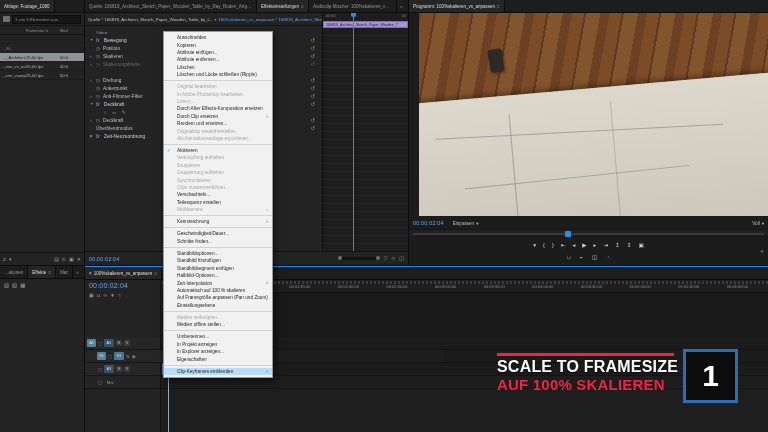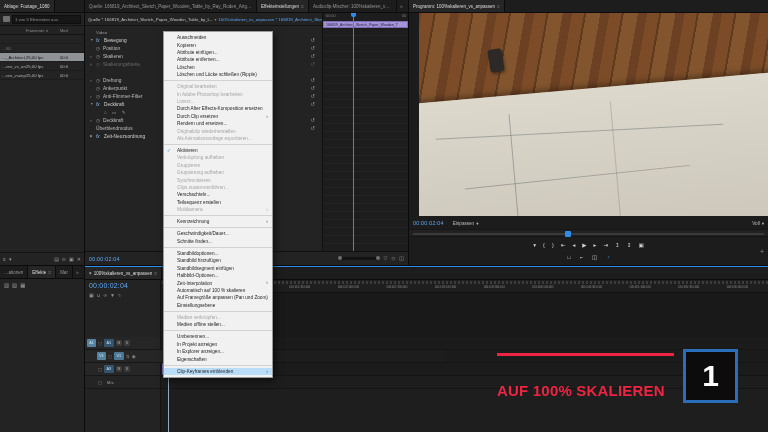--- a/index.html
+++ b/index.html
@@ -148,21 +148,21 @@
   .trk-master .trk-head{background:#242424}
   .master-lbl{font-size:4.4px;color:#9a9a9a;padding-left:3px}
   .tl-playhead{position:absolute;left:83px;top:13px;bottom:0;width:1px;background:#a9c2da;opacity:.85;z-index:5}
   .tl-ph-head{position:absolute;left:80px;top:14px;width:7px;height:5px;background:#2d8ceb;clip-path:polygon(0 0,100% 0,50% 100%);z-index:6}
   .tl-clip{position:absolute;left:77px;top:96px;width:14px;height:12px;background:#a594d8;border:1px solid #7c6bb5;border-radius:1px;z-index:4}
 
   
   .step-line{position:absolute;left:412px;top:86px;width:177px;height:3px;background:#ee2442;z-index:10}
   .step-en{position:absolute;left:412px;top:91px;font-size:16px;font-weight:bold;color:#fff;letter-spacing:.2px;z-index:10;
            text-shadow:0 1px 2px rgba(0,0,0,.6);white-space:nowrap}
-  .step-de{position:absolute;left:412px;top:115px;font-size:15px;font-weight:bold;color:#ee2442;letter-spacing:.2px;z-index:10;white-space:nowrap}
+  .step-de{position:absolute;left:412px;top:109px;font-size:15px;font-weight:bold;color:#ee2442;letter-spacing:.2px;z-index:10;white-space:nowrap}
   .step-box{position:absolute;left:598px;top:82px;width:55px;height:54px;border:3px solid #2a6db8;background:#0c0c0d;
             display:flex;align-items:center;justify-content:center;z-index:10}
   .step-box .num{font-size:30px;font-weight:bold;color:#fff}
 </style>
 </head>
 <body>
 
 <div id="app">
 
   <div class="panel p-project">
@@ -620,20 +620,21 @@
         </div>
         <div class="trk-lane"></div>
       </div>
     </div>
 
     <div class="tl-clip"></div>
     <div class="tl-playhead"></div>
     <div class="tl-ph-head"></div>
 
     <div class="step-line"></div>
+    <div class="step-en">SCALE TO FRAMESIZE</div>
     <div class="step-de">AUF 100% SKALIEREN</div>
     <div class="step-box">
       <span class="num">1</span>
     </div>
   </div>
 
   <div class="context-menu">
 
       <div class="menu-item">
         

